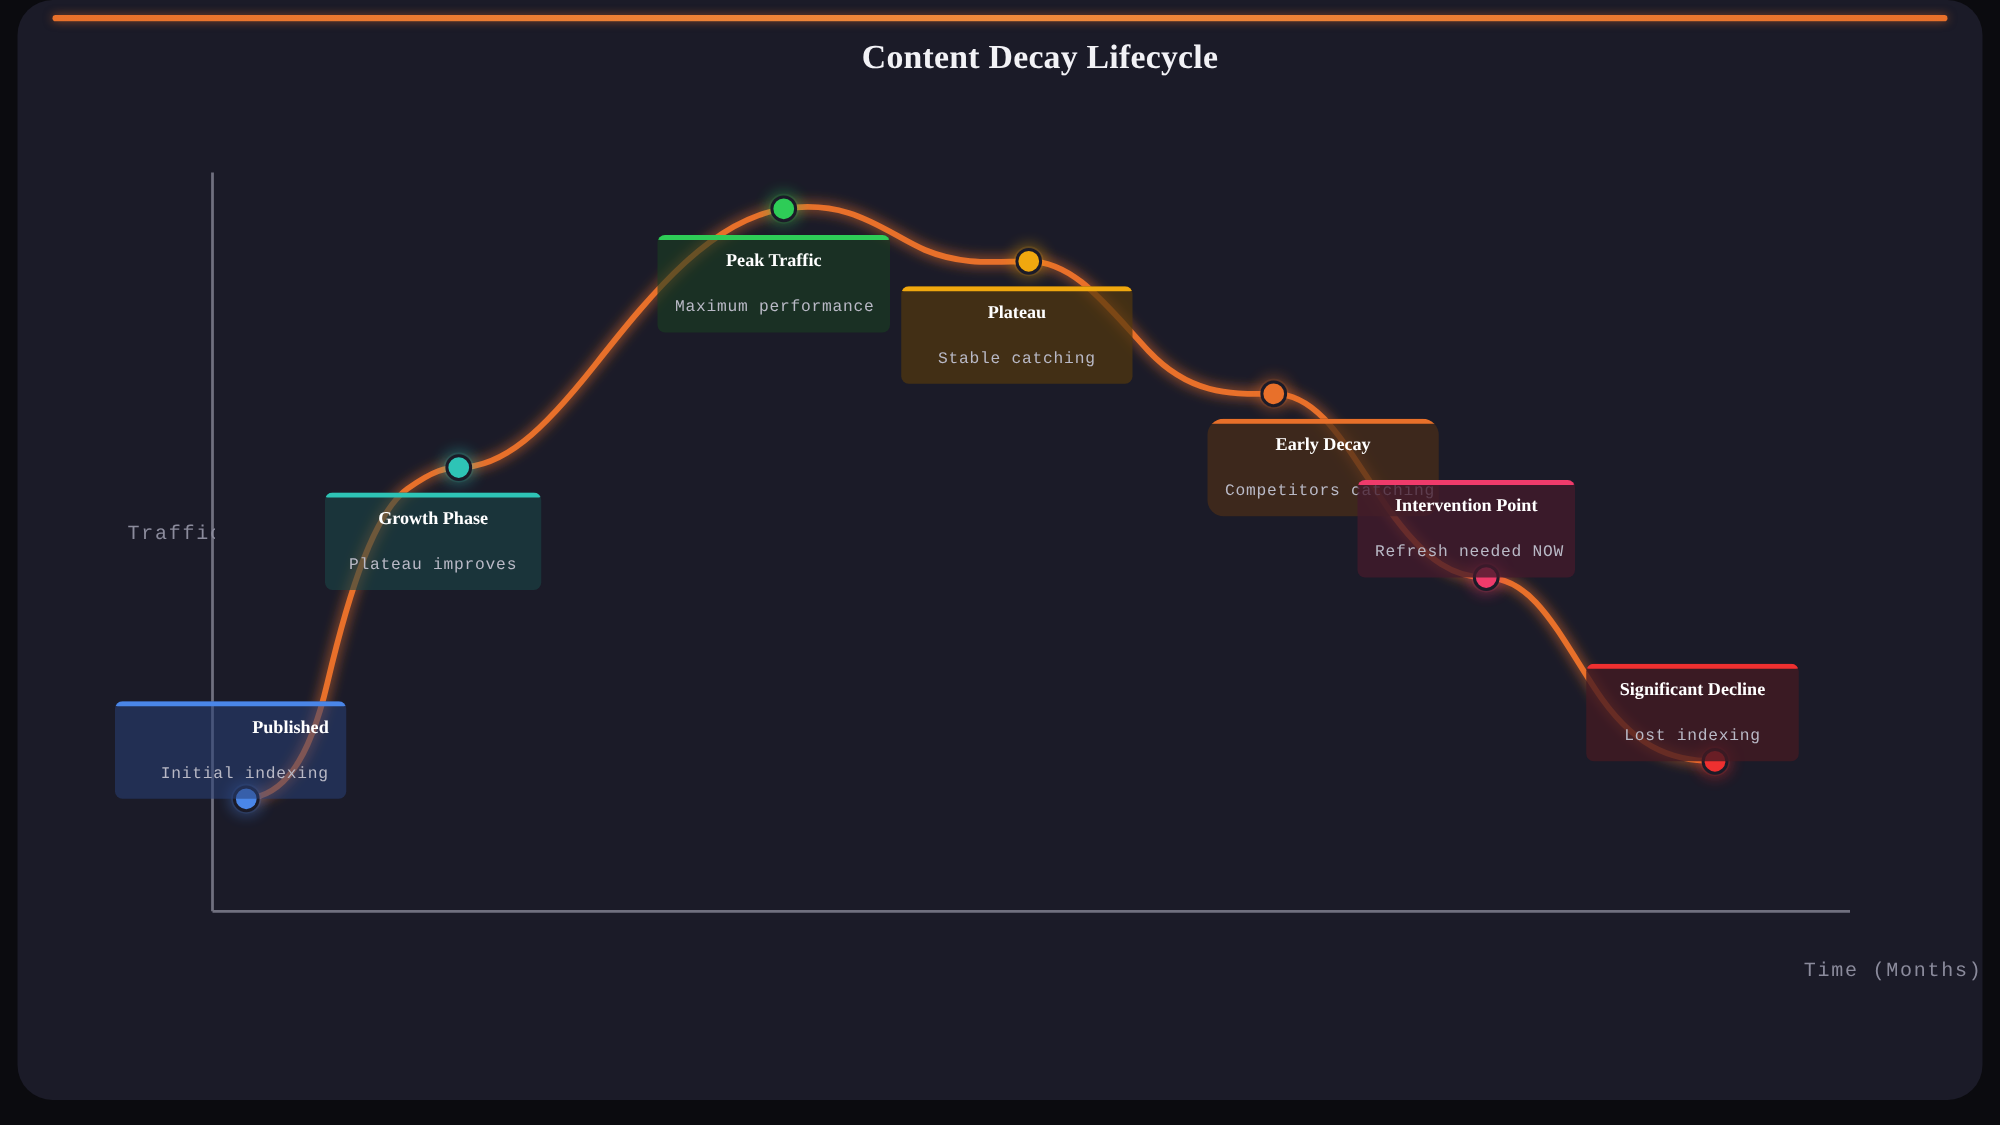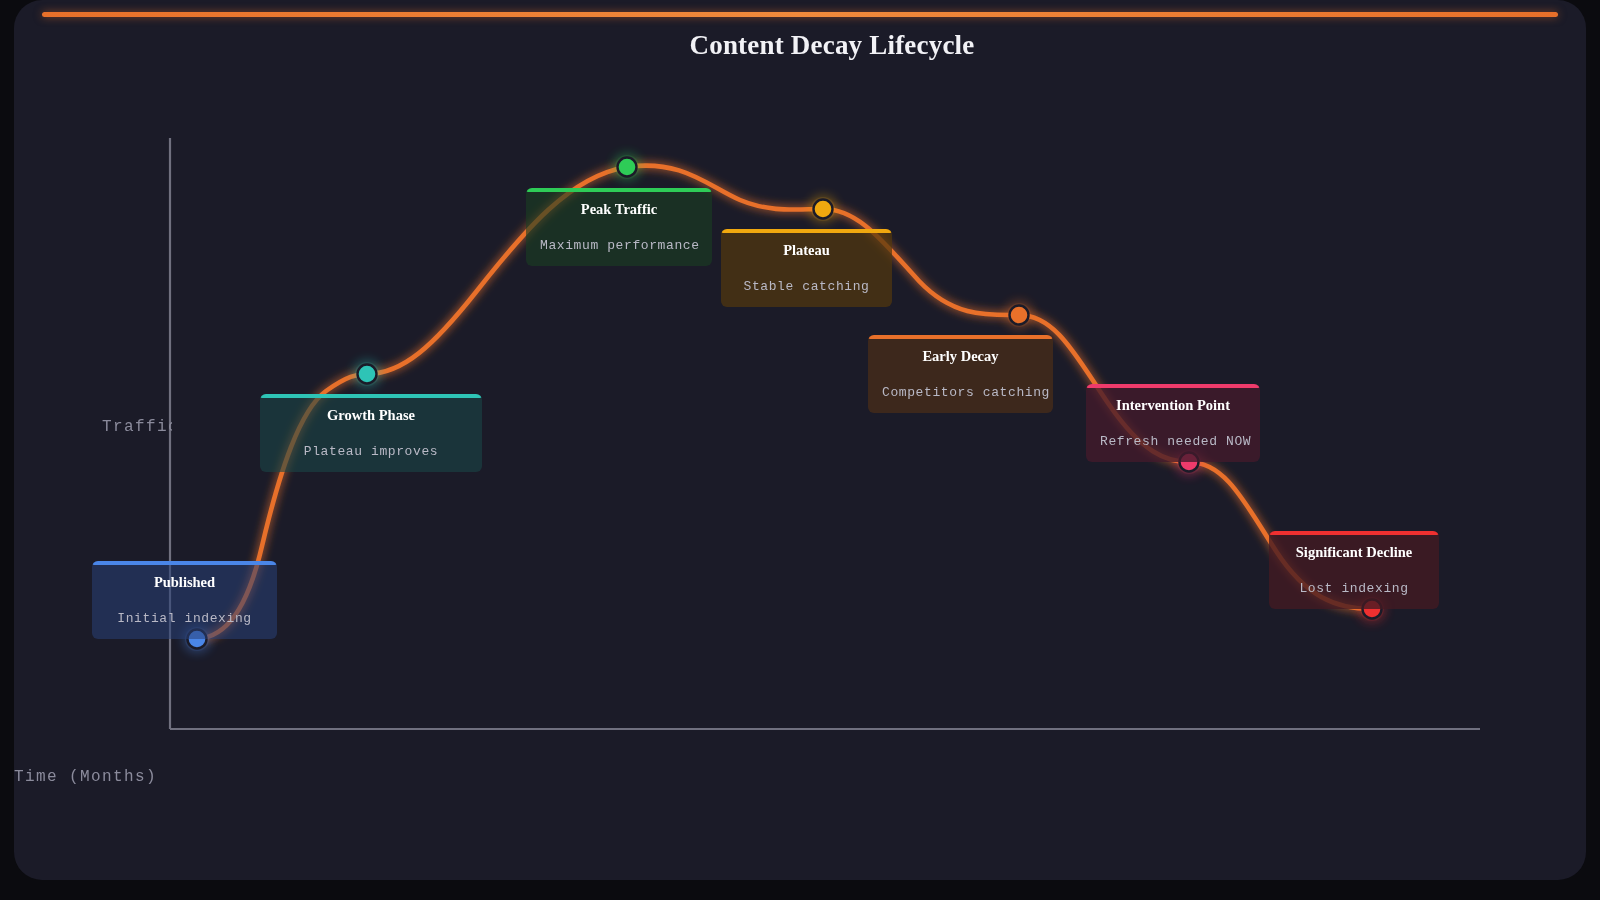--- a/index.html
+++ b/index.html
@@ -78,21 +78,21 @@
   .axis-label.y {
     left: 88px;
     top: 418px;
     width: 70px;
     overflow: hidden;
   }
   .axis-label.x {
     left: 0;
     top: 768px;
     width: 1572px;
-    text-align: left;
+    text-align: right;
   }
 
   
   .ann {
     position: absolute;
     border-radius: 6px;
     padding: 12px 14px 12px 14px;
     box-sizing: border-box;
     text-align: center;
     overflow: hidden;
@@ -197,45 +197,45 @@
       </g>
       <g>
         <circle cx="1358" cy="609" r="12" fill="#ef3030" opacity="0.3" filter="url(#glowDot)"></circle>
         <circle cx="1358" cy="609" r="9.5" fill="#ef3030" stroke="#1b1b28" stroke-width="2.4"></circle>
       </g>
     </svg>
 
     <div class="axis-label y">Traffic</div>
     <div class="axis-label x">Time (Months)</div>
 
-    <div class="ann" style="left:78px; top:561px; width:185px; background:rgba(40,64,118,0.55);">
+    <div class="ann" style="left:78px; top:561px; width:185px; background:rgba(40,64,118,0.55);text-align:right;">
       <div class="bar" style="background:#4a86e8;"></div>
       <div class="ann-title">Published</div>
       <div class="ann-sub">Initial indexing</div>
     </div>
 
-    <div class="ann" style="left:246px; top:394px; width:222px; background:rgba(26,70,70,0.6);">
+    <div class="ann" style="left:246px; top:394px; width:173px; background:rgba(26,70,70,0.6);">
       <div class="bar" style="background:#2ec4b6;"></div>
       <div class="ann-title">Growth Phase</div>
       <div class="ann-sub">Plateau improves</div>
     </div>
 
     <div class="ann" style="left:512px; top:188px; width:186px; background:rgba(26,62,34,0.62);">
       <div class="bar" style="background:#2ecc57;"></div>
       <div class="ann-title">Peak Traffic</div>
       <div class="ann-sub">Maximum performance</div>
     </div>
 
-    <div class="ann" style="left:707px; top:229px; width:171px; background:rgba(82,56,14,0.72);">
+    <div class="ann" style="left:707px; top:229px; width:185px; background:rgba(82,56,14,0.72);">
       <div class="bar" style="background:#f0a80f;"></div>
       <div class="ann-title">Plateau</div>
       <div class="ann-sub">Stable catching</div>
     </div>
 
-    <div class="ann" style="left:854px; top:335px; width:185px; background:rgba(74,46,24,0.75);">
+    <div class="ann" style="left:952px; top:335px; width:185px; background:rgba(74,46,24,0.75);border-radius:13px;">
       <div class="bar" style="background:#e8702a;"></div>
       <div class="ann-title">Early Decay</div>
       <div class="ann-sub">Competitors catching up</div>
     </div>
 
     <div class="ann" style="left:1072px; top:384px; width:174px; background:rgba(66,26,44,0.78);">
       <div class="bar" style="background:#ef3b6b;"></div>
       <div class="ann-title">Intervention Point</div>
       <div class="ann-sub">Refresh needed NOW</div>
     </div>

